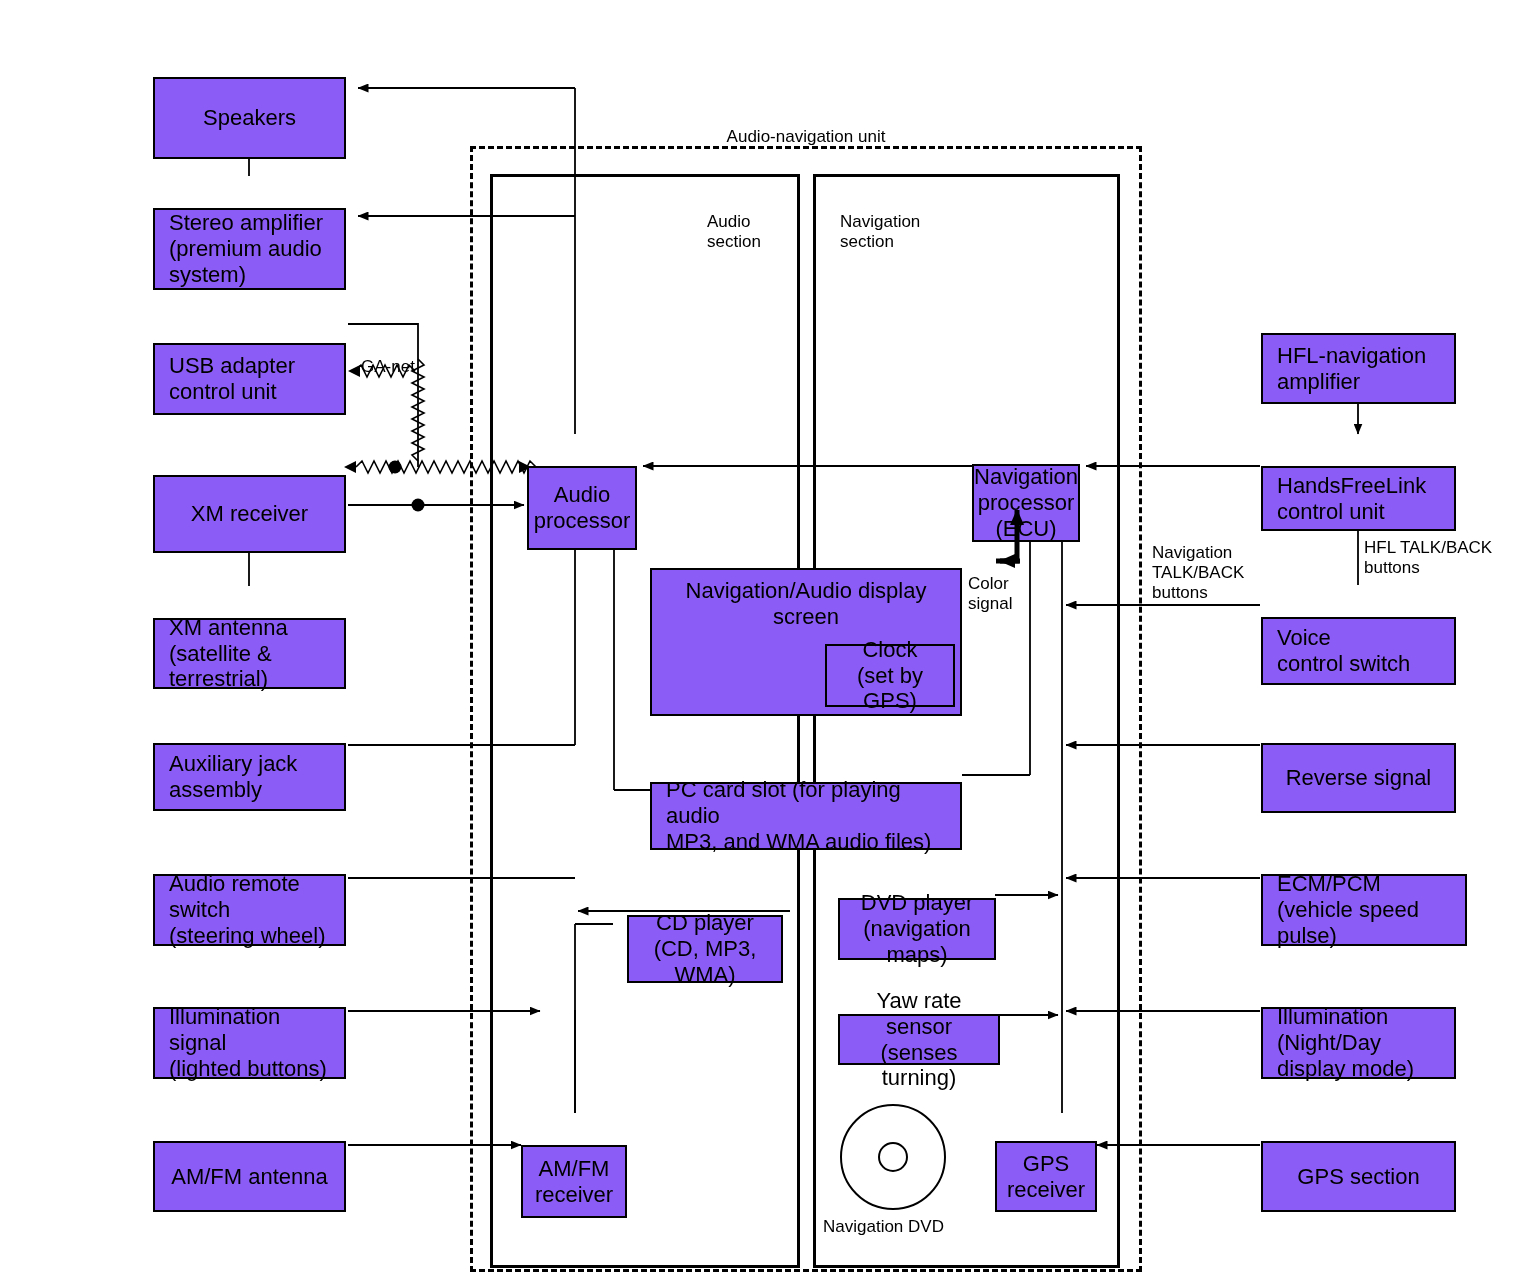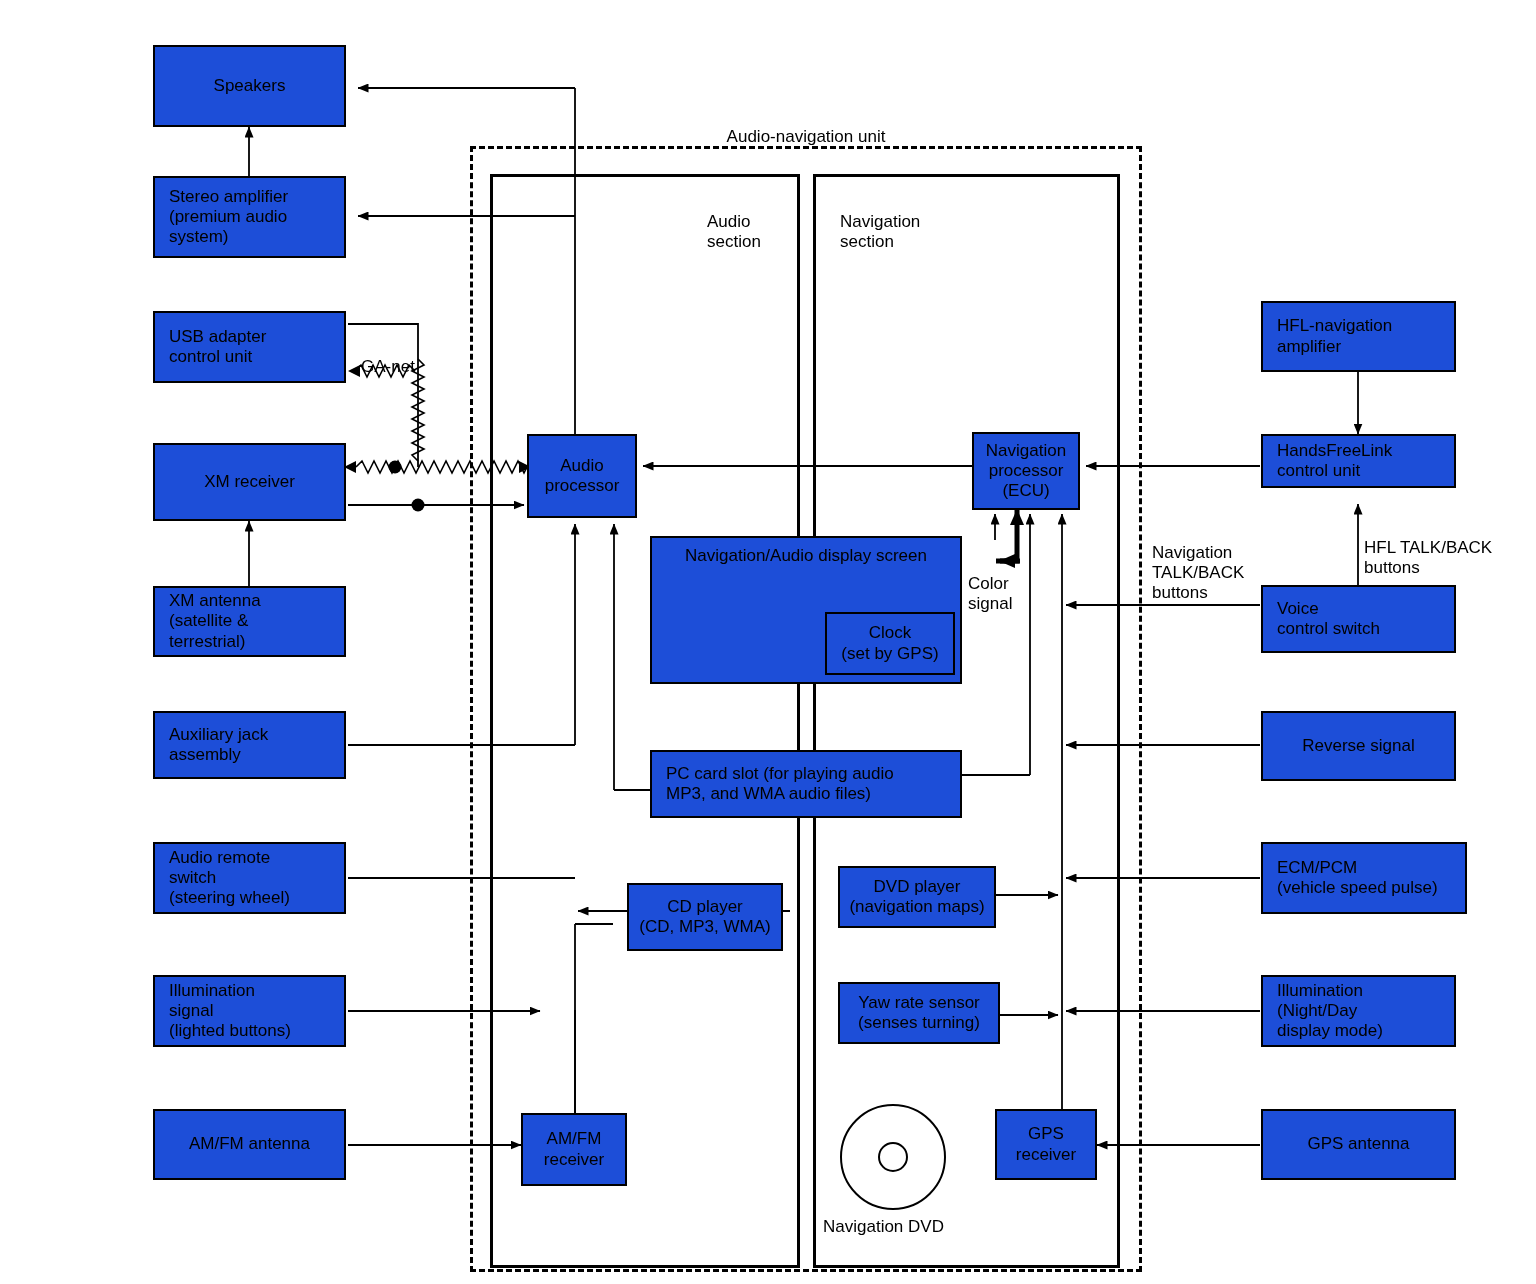--- a/index.html
+++ b/index.html
@@ -1,20 +1,20 @@
 <!DOCTYPE html>
 <html><head>
 <meta charset="utf-8">
 <style>
   html,body{margin:0;padding:0;background:#ffffff;}
   body{font-family:"Liberation Sans",sans-serif;color:#000;}
   #canvas{position:relative;width:1536px;height:1284px;background:#fff;overflow:hidden;}
-  .box{position:absolute;border:2.5px solid #000;background:#1d4ed8;box-sizing:border-box;
+  .box{position:absolute;border:2.5px solid #000;background:#8b5cf6;box-sizing:border-box;
        display:flex;align-items:center;justify-content:center;text-align:center;
-       font-size:17px;line-height:1.18;z-index:5;}
+       font-size:22px;line-height:1.18;z-index:5;margin-top:32px;}
   .box.thin{border-width:2px;}
   .box .lines{white-space:pre-line;padding:0 4px;}
   .box.lalign{justify-content:flex-start;text-align:left;}
   .box.lalign .lines{padding-left:14px;}
   .container{position:absolute;border:3px solid #000;background:transparent;box-sizing:border-box;z-index:1;}
   .dashed{position:absolute;border:3px dashed #000;background:transparent;box-sizing:border-box;z-index:1;}
   .lbl{position:absolute;font-size:17px;line-height:1.18;white-space:pre-line;z-index:6;}
   .lbl.ctr{text-align:center;}
   svg.wires{position:absolute;left:0;top:0;width:1536px;height:1284px;z-index:3;overflow:visible;}
   svg.wires-top{z-index:7;}
@@ -204,40 +204,40 @@
     <span class="lines">Navigation
 processor
 (ECU)</span>
   </div>
 
   <div class="box" style="left:838px;top:866px;width:158px;height:62px;">
     <span class="lines">DVD player
 (navigation maps)</span>
   </div>
 
-  <div class="box" style="left:838px;top:982px;width:162px;height:62px;">
+  <div class="box" style="left:838px;top:982px;width:162px;height:51px;">
     <span class="lines">Yaw rate sensor
 (senses turning)</span>
   </div>
 
   <div class="box" style="left:995px;top:1109px;width:102px;height:71px;">
     <span class="lines">GPS
 receiver</span>
   </div>
 
   <div class="disc" style="left:840px;top:1104px;width:102px;height:102px;"></div>
   <div class="disc" style="left:878px;top:1142px;width:26px;height:26px;"></div>
   <div class="lbl" style="left:823px;top:1217px;width:180px;">Navigation DVD</div>
 
   <div class="box lalign" style="left:1261px;top:301px;width:195px;height:71px;">
     <span class="lines">HFL-navigation
 amplifier</span>
   </div>
 
-  <div class="box lalign" style="left:1261px;top:434px;width:195px;height:54px;">
+  <div class="box lalign" style="left:1261px;top:434px;width:195px;height:65px;">
     <span class="lines">HandsFreeLink
 control unit</span>
   </div>
 
   <div class="box lalign" style="left:1261px;top:585px;width:195px;height:68px;">
     <span class="lines">Voice
 control switch</span>
   </div>
 
   <div class="box" style="left:1261px;top:711px;width:195px;height:70px;">
@@ -249,21 +249,21 @@
 (vehicle speed pulse)</span>
   </div>
 
   <div class="box lalign" style="left:1261px;top:975px;width:195px;height:72px;">
     <span class="lines">Illumination
 (Night/Day
 display mode)</span>
   </div>
 
   <div class="box" style="left:1261px;top:1109px;width:195px;height:71px;">
-    <span class="lines">GPS antenna</span>
+    <span class="lines">GPS section</span>
   </div>
 
   <svg class="wires wires-top">
     <g stroke="#000" fill="none">
       <path d="M996,561 L1017,561 L1017,510" stroke-width="5" marker-end="url(#ahb)"></path>
       <path d="M1020,561 L1000,561" stroke-width="5" marker-end="url(#ahb)"></path>
     </g>
   </svg>
   <div class="lbl" style="left:968px;top:574px;width:110px;">Color
 signal</div>

